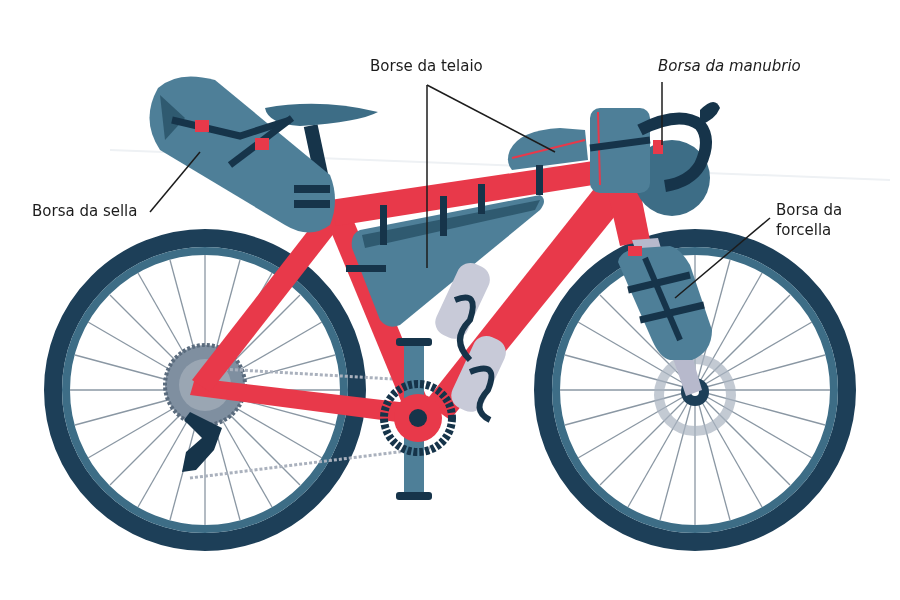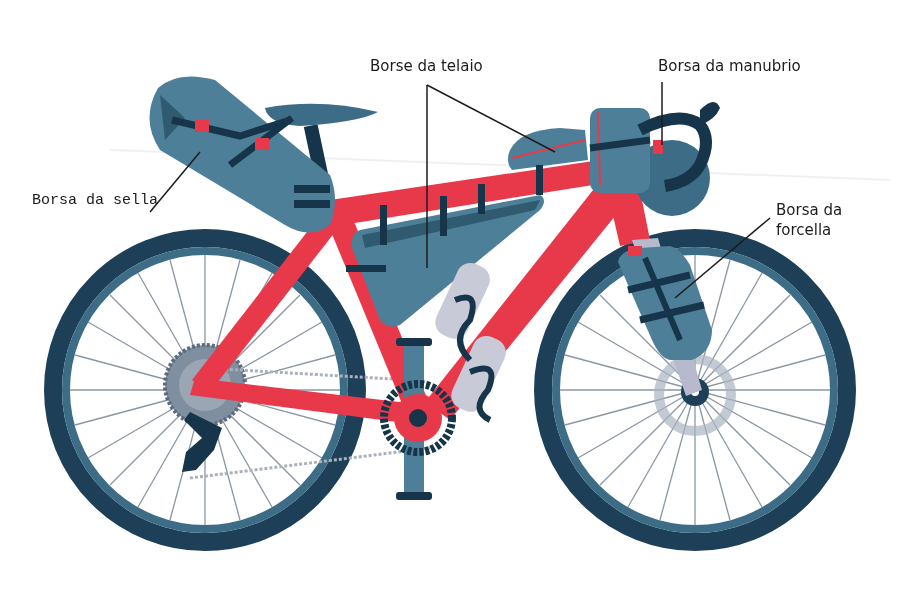--- a/index.html
+++ b/index.html
@@ -173,17 +173,17 @@
   <g stroke="#1c1c1c" stroke-width="1.5" fill="none">
     <line x1="150" y1="212" x2="200" y2="152"></line>
     <line x1="427" y1="85" x2="427" y2="268"></line>
     <line x1="427" y1="85" x2="555" y2="152"></line>
     <line x1="662" y1="82" x2="662" y2="145"></line>
     <line x1="770" y1="218" x2="675" y2="298"></line>
   </g>
 </svg>
 
 <div class="label" style="left:370px; top:56px;">Borse da telaio</div>
-<div class="label" style="left:658px; top:56px;">Borsa da manubrio</div>
-<div class="label" style="left:32px; top:191px;font-family:Liberation Mono, monospace;">Borsa da sella</div>
+<div class="label" style="left:658px; top:56px;font-style:italic;">Borsa da manubrio</div>
+<div class="label" style="left:32px; top:201px;">Borsa da sella</div>
 <div class="label" style="left:776px; top:200px;">Borsa da
 forcella</div>
 </div>
 
 </body></html>

